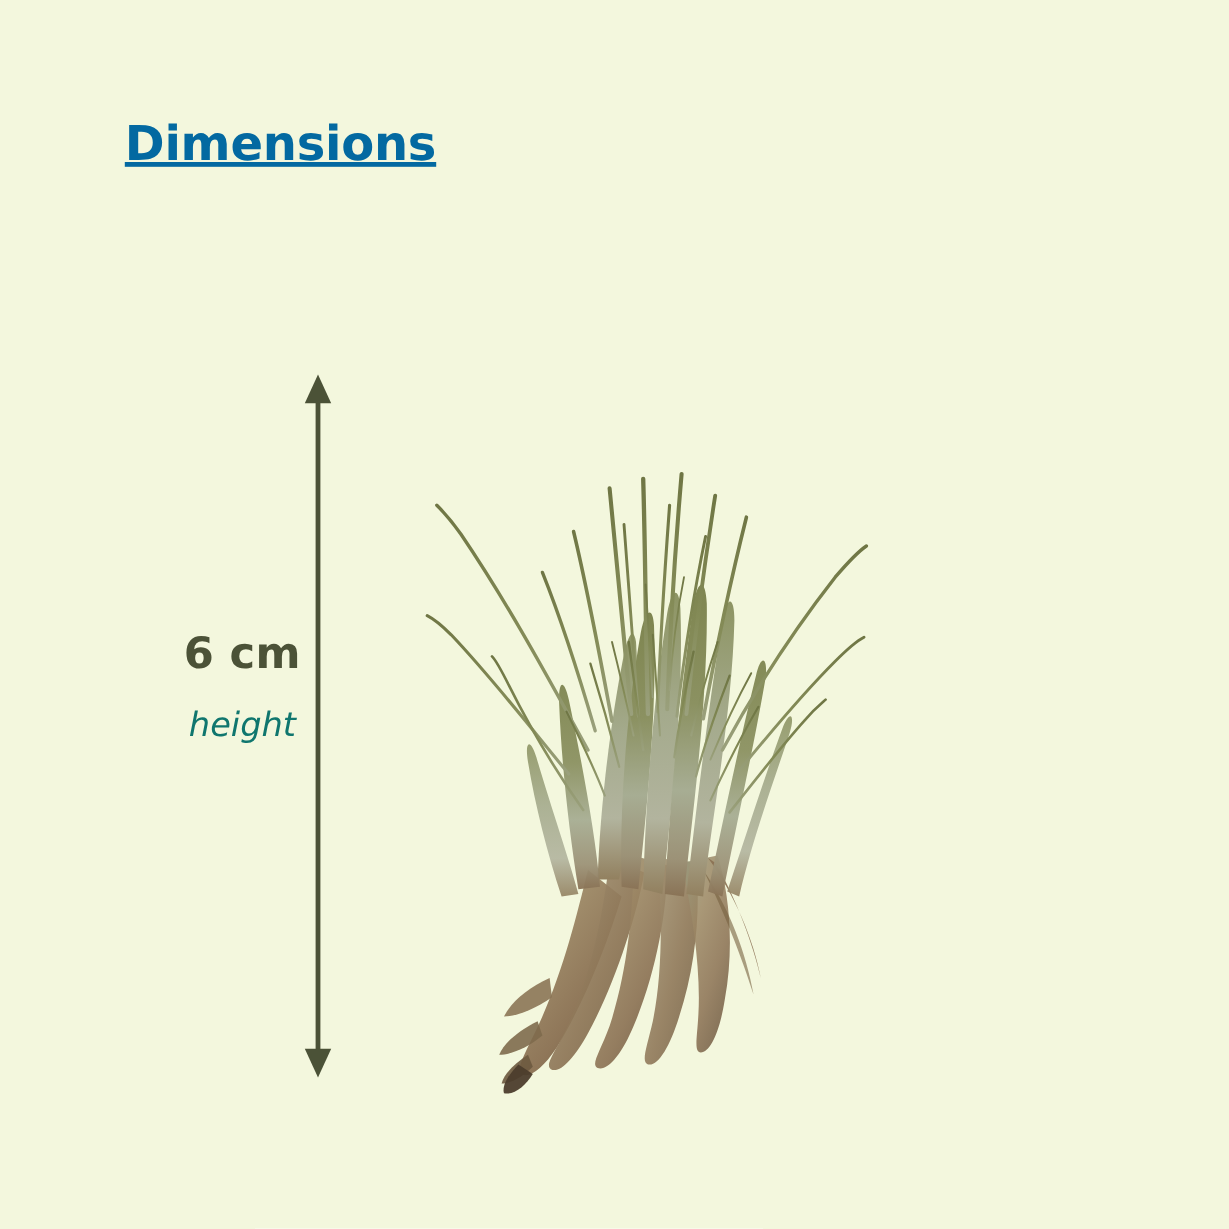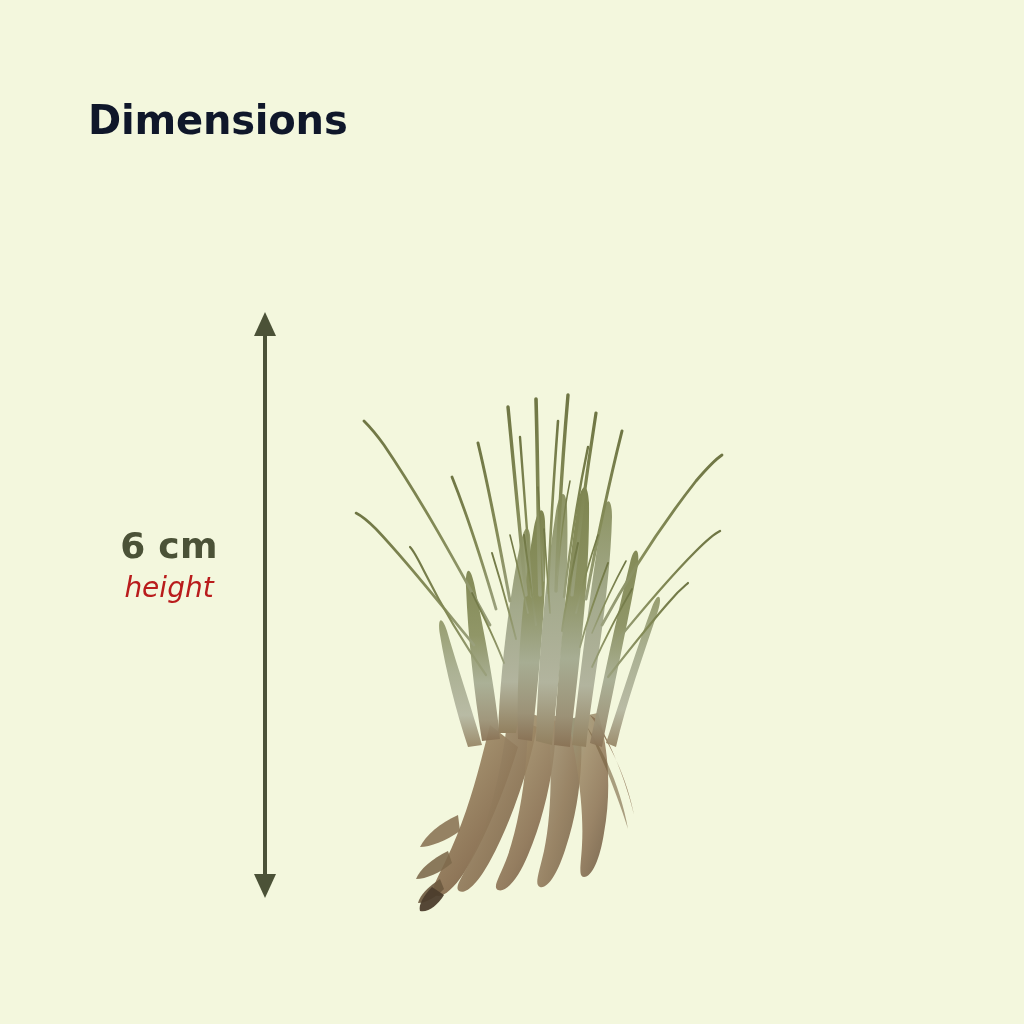--- a/index.html
+++ b/index.html
@@ -15,28 +15,29 @@
   #canvas {
     position: relative;
     width: 1024px;
     height: 1024px;
     background: #f3f7dd;
   }
 
   
   #title {
     position: absolute;
-    left: 88px;
+    left: 104px;
     top: 99px;
     font-size: 40px;
     font-weight: bold;
     letter-spacing: -0.2px;
-    color: #0f172a;
+    color: #0369a1;
     line-height: 1.05;
     white-space: nowrap;
+    text-decoration: underline;
   }
   #subtitle {
     position: absolute;
     left: 105px;
     top: 173px;
     font-size: 30px;
     font-weight: normal;
     color: #5a6043;
     line-height: 1.05;
     white-space: nowrap;
@@ -45,38 +46,38 @@
   
   #measure-arrow {
     position: absolute;
     left: 247px;
     top: 306px;
     width: 36px;
     height: 598px;
   }
   #measure-labels {
     position: absolute;
-    left: 44px;
+    left: 77px;
     top: 525px;
     width: 250px;
     text-align: center;
   }
   #measure-value {
     font-size: 36px;
     font-weight: bold;
     color: #4b5237;
     line-height: 1.18;
     letter-spacing: 0.3px;
   }
   #measure-caption {
     font-size: 28px;
     font-style: italic;
-    color: #b91c1c;
+    color: #0f766e;
     line-height: 1.2;
-    margin-top: 4px;
+    margin-top: 20px;
   }
 
   
   #plant {
     position: absolute;
     left: 340px;
     top: 295px;
     width: 400px;
     height: 620px;
   }

